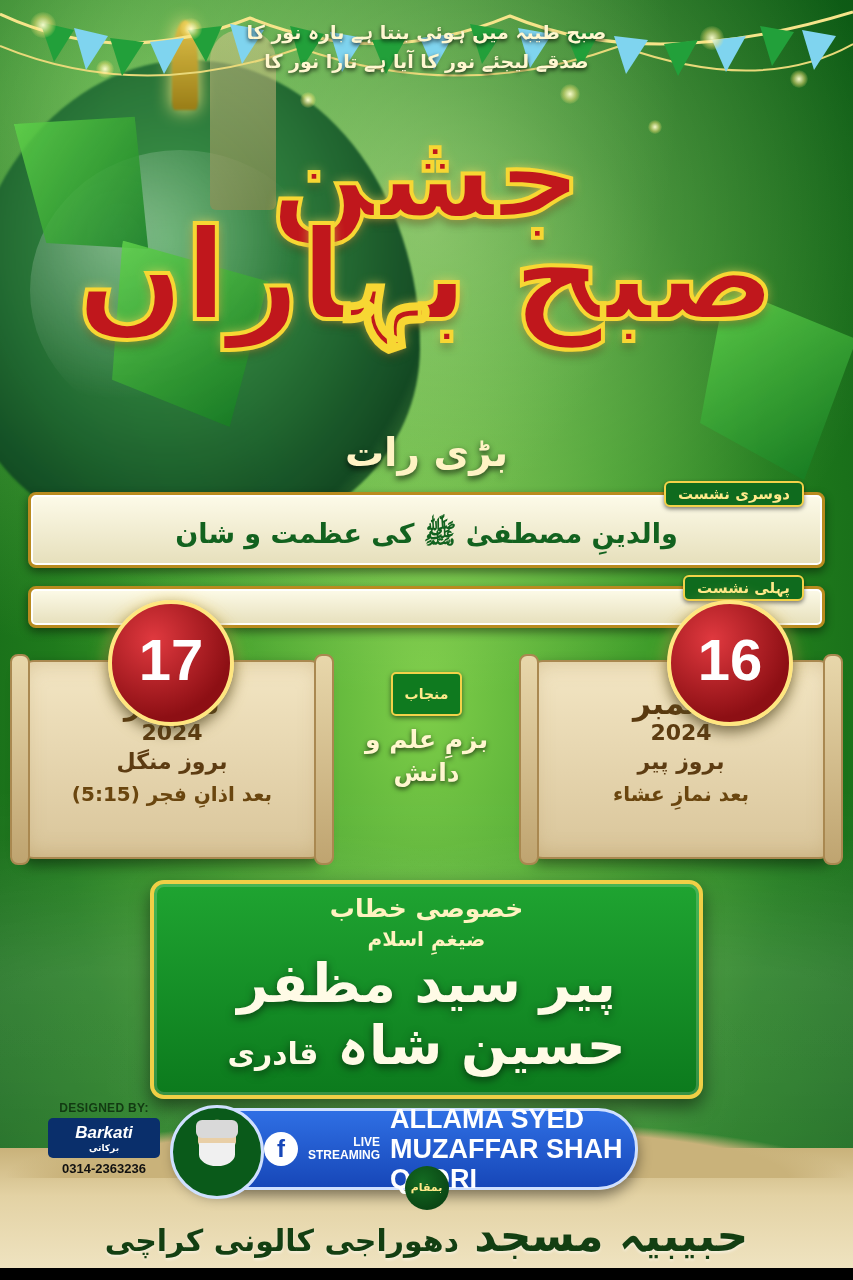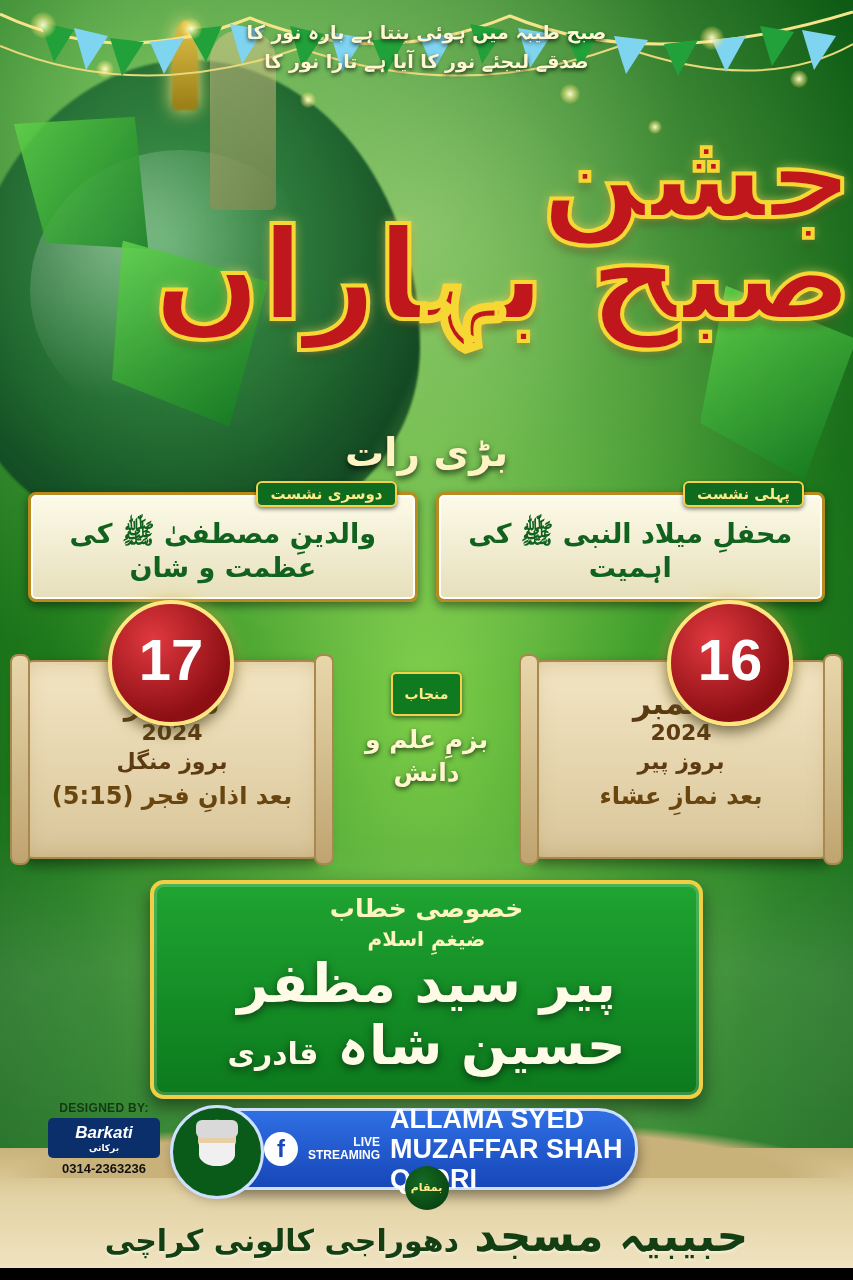--- a/index.html
+++ b/index.html
@@ -78,38 +78,38 @@
 
   .top-couplet{
     position:absolute;top:18px;left:0;right:0;text-align:center;
     color:#fff7d0;font-size:19px;line-height:1.55;
     text-shadow:0 2px 4px rgba(0,0,0,.75);
     font-weight:bold;
   }
   .top-couplet div{display:block;}
 
   .main-title{
-    position:absolute;top:120px;left:0;right:0;text-align:right;
+    position:absolute;top:120px;left:0;right:0;text-align:center;
     font-size:118px;line-height:.95;font-weight:bold;
     color:#c0171c;
     -webkit-text-stroke:4px #f7d733;
     text-shadow:0 0 12px rgba(255,220,90,.85), 0 6px 10px rgba(0,0,0,.45);
     letter-spacing:-4px;
   }
   .main-title .l2{font-size:126px;margin-top:-16px;display:block;}
 
   .night-line{
     position:absolute;top:430px;left:0;right:0;text-align:center;
     color:#fff3c4;font-size:39px;font-weight:bold;
     text-shadow:0 3px 6px rgba(0,0,0,.7);
   }
 
   .sittings{
     position:absolute;top:492px;left:28px;right:28px;
-    display:flex;justify-content:space-between;gap:18px;
+    display:flex;justify-content:space-between;gap:18px;flex-direction:column;
   }
   .sit{
     position:relative;flex:1;
     background:linear-gradient(#fdfbe9,#e6dfbb);
     border:3px solid #b98b1f;border-radius:8px;
     padding:22px 12px 14px;text-align:center;
     box-shadow:0 4px 10px rgba(0,0,0,.45), inset 0 0 0 2px #fff;
   }
   .sit .cap{
     position:absolute;top:-14px;right:18px;
@@ -133,21 +133,21 @@
     background:linear-gradient(#e8d7ab,#bfa470);border:2px solid #a98850;border-radius:8px;
   }
   .scroll:before{left:-12px;} .scroll:after{right:-12px;}
   .scroll.right{right:0;} .scroll.left{left:0;}
   .scroll .inner{
     position:absolute;inset:10px 20px;text-align:center;color:#5d3c12;
   }
   .scroll .month{font-size:31px;font-weight:bold;line-height:1.1;margin-top:14px;color:#5a3a10;}
   .scroll .year{font-size:22px;font-weight:bold;}
   .scroll .day{font-size:22px;font-weight:bold;margin-top:4px;}
-  .scroll .time{font-size:24px;font-weight:bold;margin-top:8px;color:#6a460f;}
+  .scroll .time{font-size:20px;font-weight:bold;margin-top:8px;color:#6a460f;}
   .daybadge{
     position:absolute;top:-20px;width:118px;height:118px;border-radius:50%;
     background:radial-gradient(circle at 35% 30%, #e0393f, #8d0f14 70%);
     border:4px solid #ffe680;
     color:#fff;font-size:58px;font-weight:bold;line-height:112px;text-align:center;
     box-shadow:0 6px 14px rgba(0,0,0,.5), 0 0 18px rgba(255,220,100,.6);
   }
   .daybadge.r{right:40px;} .daybadge.l{left:88px;}
 
   .center-tag{
@@ -291,21 +291,20 @@
 
   <div class="night-line urdu">بڑی رات</div>
 
   <div class="sittings">
     <div class="sit">
       <div class="cap urdu">دوسری نشست</div>
       <div class="body urdu">والدینِ مصطفیٰ ﷺ کی عظمت و شان</div>
     </div>
     <div class="sit">
       <div class="cap urdu">پہلی نشست</div>
-      <div class="body urdu">محفلِ میلاد النبی ﷺ کی اہمیت</div>
     </div>
   </div>
 
   <div class="dates">
 
     <div class="scroll right">
       <div class="inner urdu">
         <div class="month">ستمبر</div>
         <div class="year">2024</div>
         <div class="day">بروز پیر</div>

